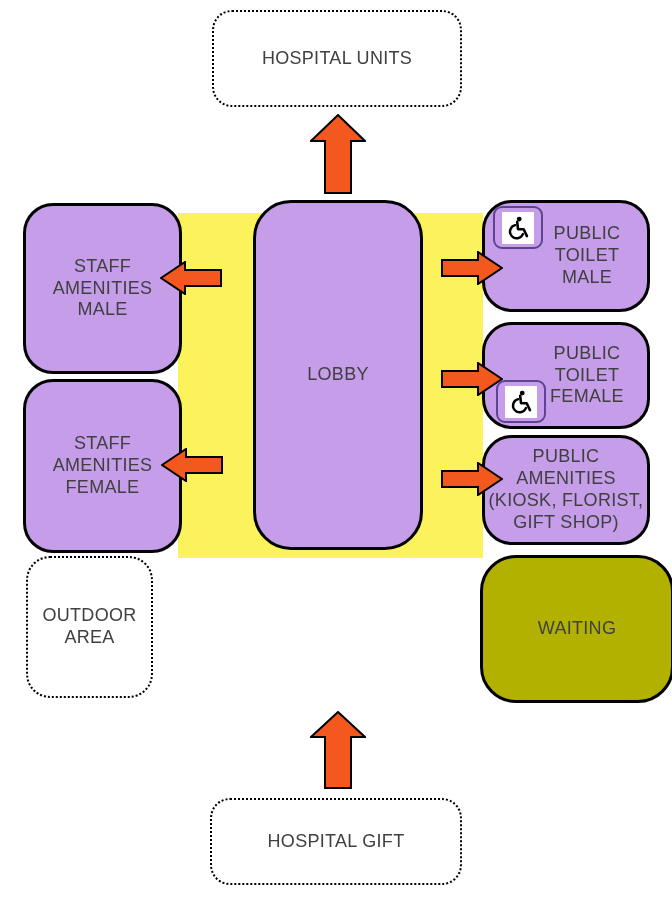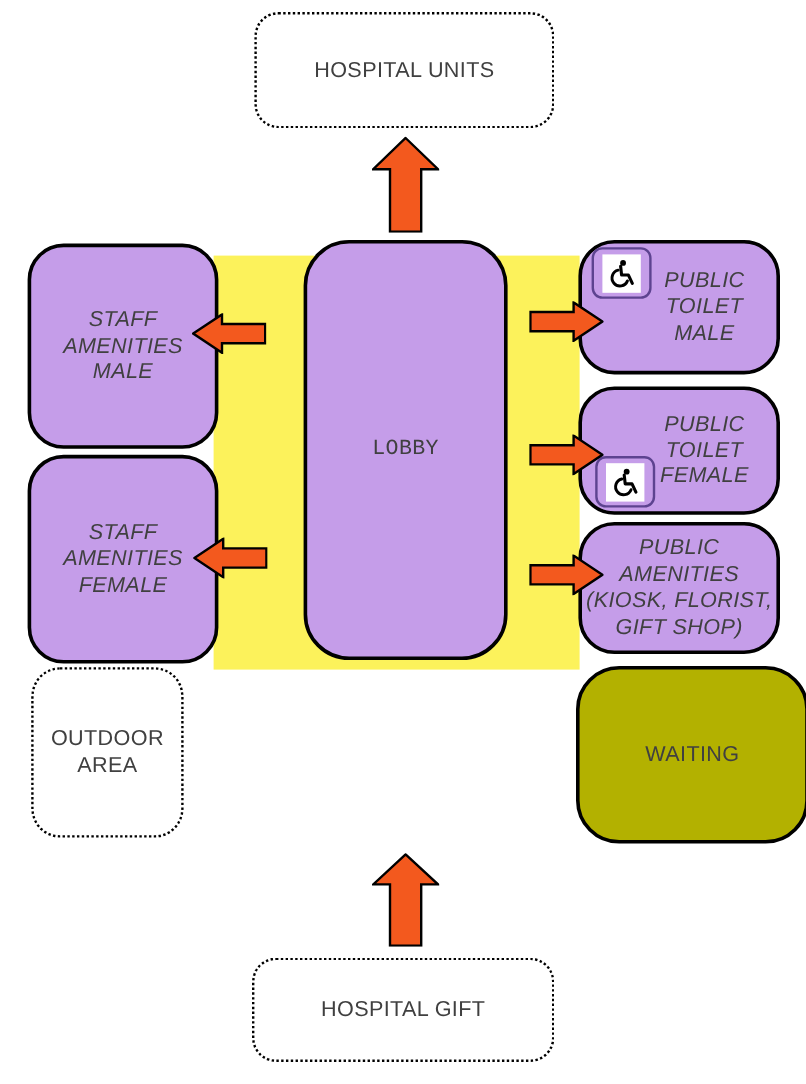--- a/index.html
+++ b/index.html
@@ -23,21 +23,21 @@
     display: flex;
     align-items: center;
     justify-content: center;
     text-align: center;
     z-index: 2;
     font-size: 18px;
     line-height: 1.22;
     letter-spacing: 0.3px;
   }
   .room .label { white-space: pre-line; }
-  .purple { background: var(--room-purple, #c59de9); border-radius: 30px; font-style: italic; }
+  .purple { background: var(--room-purple, #c59de9); border-radius: 30px; }
   .lobby-box { background: var(--room-purple, #c59de9); border-radius: 38px; }
   .dotted {
     background: #ffffff;
     border: 2px dotted var(--outline-black, #000);
     border-radius: 20px;
   }
   .reception-box { background: var(--reception-orange, #f99900); border-radius: 40px; }
   .waiting-box  { background: var(--waiting-olive, #b3b100); border-radius: 36px; }
   .shift-right { padding-left: 42px; }
   .arrow { z-index: 3; }
@@ -87,21 +87,21 @@
 AMENITIES
 MALE</span>
   </div>
 
   <div class="abs room purple" style="left:23px; top:379px; width:159px; height:174px;">
     <span class="label">STAFF
 AMENITIES
 FEMALE</span>
   </div>
 
-  <div class="abs room lobby-box" style="left:253px; top:200px; width:170px; height:350px;font-family:Liberation Mono, monospace;">
+  <div class="abs room lobby-box" style="left:253px; top:200px; width:170px; height:350px;">
     <span class="label">LOBBY</span>
   </div>
 
   <div class="abs room purple shift-right" style="left:482px; top:200px; width:168px; height:112px;">
     <div class="wc-frame" style="left:8px; top:3px;">
       <div class="wc-inner">
         <svg width="26" height="26" viewBox="0 0 32 32">
           <circle cx="17.5" cy="5" r="3" fill="#000"></circle>
           <path d="M15 8.5 L16 17.5 L23 17.5 L27 26" stroke="#000" stroke-width="3.2" fill="none" stroke-linecap="round" stroke-linejoin="round"></path>
           <path d="M12.5 12.5 A 8.2 8.2 0 1 0 22 23.5" stroke="#000" stroke-width="3" fill="none" stroke-linecap="round"></path>

